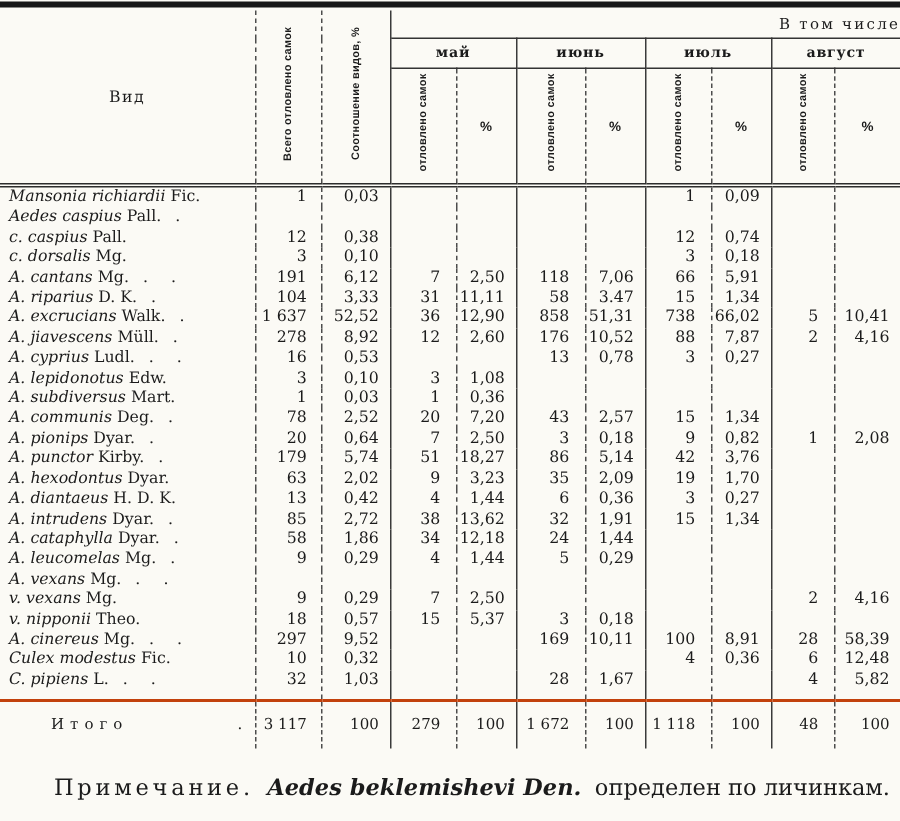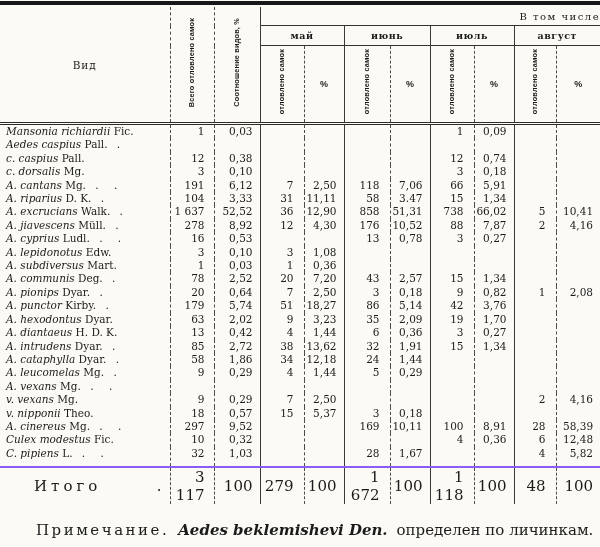--- a/index.html
+++ b/index.html
@@ -42,21 +42,21 @@
   td.c0 { padding-right:9px; }
   td.c2,td.c4,td.c6,td.c8 { padding-right:10px; }
   td.c1,td.c3,td.c5,td.c7,td.c9 { padding-right:7px; }
   .sp { padding-left:6px; border-right:1px dashed #4c4c4c; }
   .sp .auth { font-style:normal;text-align:right; }
   .sp.ind { }
   .dots { letter-spacing:6px; }
   tbody tr:last-child td { height:19px; vertical-align:top; }
 
   
-  tfoot td { border-top:2px solid #8b5cf6; height:31px; font-size:15px; vertical-align:middle; }
+  tfoot td { border-top:2px solid #c2410c; height:31px; font-size:10px; vertical-align:middle; }
   .tot-wrap { display:flex; justify-content:space-between; align-items:center; padding:0 8px 0 28px; }
   .tot-txt { letter-spacing:4px; }
 
   
   .footnote { margin:17px 0 0 36px; font-size:15px; white-space:nowrap; }
   .note-label { letter-spacing:2.5px; margin-right:9px; }
   .note-sp { font-weight:bold; margin-right:9px; }
 </style>
 </head>
 <body>
@@ -191,21 +191,21 @@
         <td class="v c6">738</td>
         <td class="v c7">66,02</td>
         <td class="v c8">5</td>
         <td class="v c9">10,41</td>
       </tr>
       <tr>
         <td class="sp"><i>A. jiavescens</i><span class="auth"> Müll.</span><span class="dots"> .</span></td>
         <td class="v c0">278</td>
         <td class="v c1">8,92</td>
         <td class="v c2">12</td>
-        <td class="v c3">4,30</td>
+        <td class="v c3">2,60</td>
         <td class="v c4">176</td>
         <td class="v c5">10,52</td>
         <td class="v c6">88</td>
         <td class="v c7">7,87</td>
         <td class="v c8">2</td>
         <td class="v c9">4,16</td>
       </tr>
       <tr>
         <td class="sp"><i>A. cyprius</i><span class="auth"> Ludl.</span><span class="dots"> . .</span></td>
         <td class="v c0">16</td>

